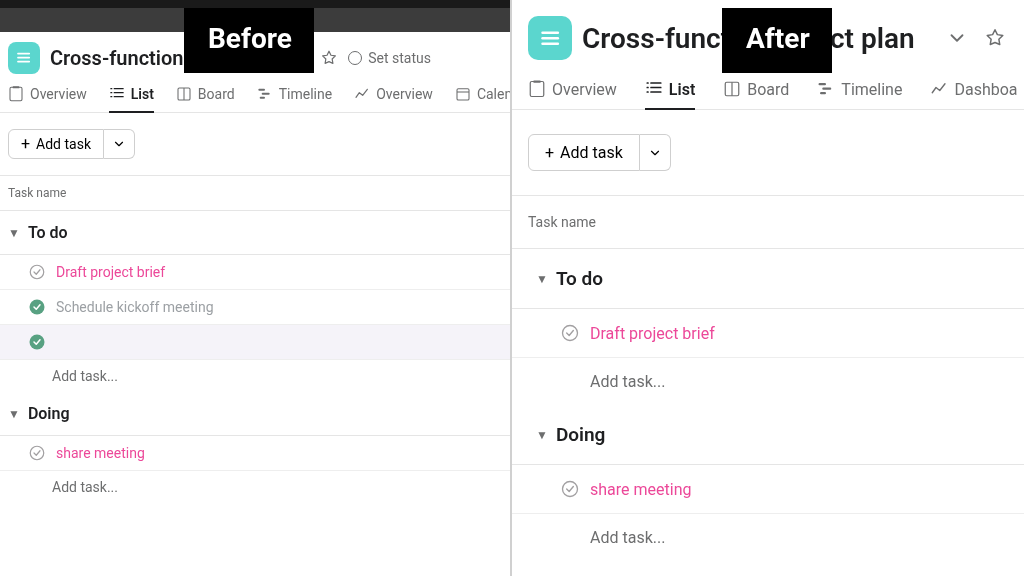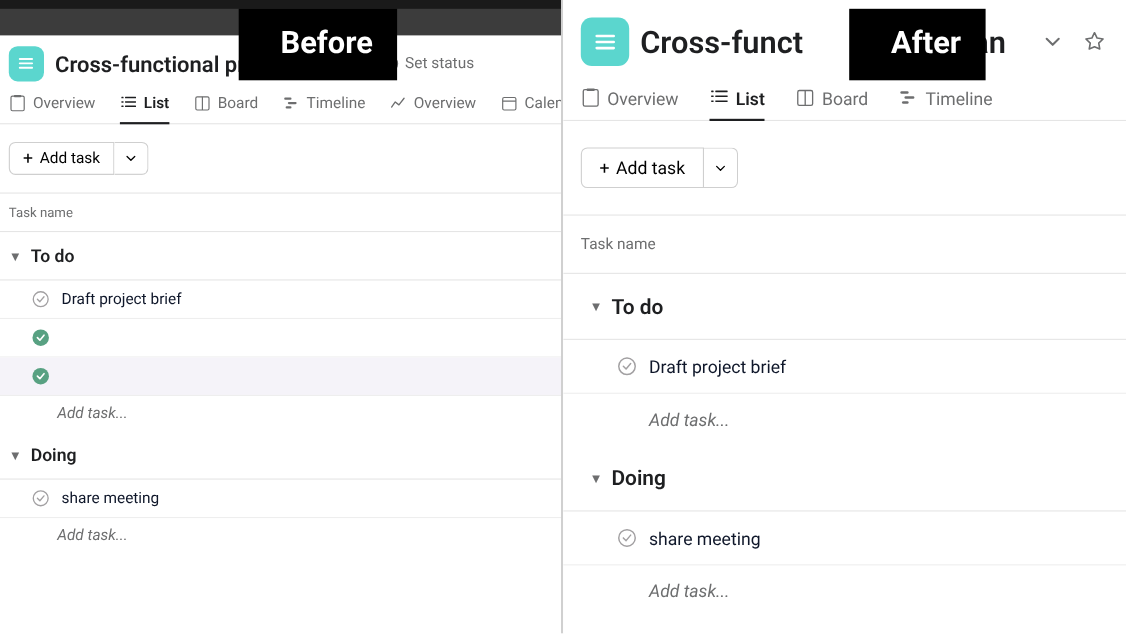--- a/index.html
+++ b/index.html
@@ -3,23 +3,23 @@
 <meta charset="utf-8">
 <style>
   * { box-sizing: border-box; margin: 0; padding: 0; font-family: -apple-system, BlinkMacSystemFont, "Segoe UI", Roboto, Helvetica, Arial, sans-serif; }
   html, body { width: 1024px; height: 576px; overflow: hidden; background: #fff; }
   .page { display: flex; width: 1024px; height: 576px; }
   .panel { position: relative; height: 100%; overflow: hidden; background: #fff; }
   .panel-left { width: 512px; border-right: 2px solid #d0d0d0; }
   .panel-right { width: 512px; }
   .topbar { width: 100%; height: 32px; background: #1a1a1a; }
   .topbar2 { position:absolute; top:8px; left:0; right:0; height:24px; background:#3c3c3c; }
-  .badge { position: absolute; top: 8px; background: #000; color: #fff; font-size: 28px; font-weight: 700; padding: 14px 22px 18px 38px; z-index: 10; margin-left: 33px; }
+  .badge { position: absolute; top: 8px; background: #000; color: #fff; font-size: 28px; font-weight: 700; padding: 14px 22px 18px 24px; z-index: 10; }
   .badge-left { left: 184px; }
-  .badge-right { left: 739px; }
+  .badge-right { left: 722px; }
 
   .header-row { display: flex; align-items: center; padding: 10px 0 6px 8px; gap: 10px; }
   .right .header-row { padding-left: 16px; padding-top: 16px; }
   .proj-icon { width: 32px; height: 32px; border-radius: 8px; background: #5bd6ce; display:flex; align-items:center; justify-content:center; flex-shrink:0; }
   .proj-icon-lg { width: 44px; height: 44px; border-radius: 10px; }
   .proj-icon svg { width: 60%; height: 60%; }
   .proj-title { font-size: 20px; font-weight: 600; color: #1e1f21; white-space: nowrap; }
   .proj-title-lg { font-size: 28px; font-weight: 600; }
   .star { color:#6d6e6f; }
   .set-status { display:flex; align-items:center; gap:6px; color:#6d6e6f; font-size:14px; }
@@ -47,23 +47,23 @@
   .section { }
   .section-header { display:flex; align-items:center; gap:8px; padding:12px 0 12px 8px; font-size:16px; font-weight:600; color:#1e1f21; border-bottom:1px solid #e5e5e5; cursor:pointer; }
   .right .section-header { padding-left:24px; font-size:19px; padding-top:18px; padding-bottom:18px; }
   .section-caret { color:#6d6e6f; font-size:12px; }
 
   .task-row { display:flex; align-items:center; gap:10px; padding:8px 0 8px 28px; font-size:14px; border-bottom:1px solid #eeeeee; cursor:pointer; }
   .right .task-row { padding-left:48px; font-size:16px; padding-top:14px; padding-bottom:14px; }
   .task-row.hover { background:#f5f3f9; }
   .task-check { width:18px; height:18px; flex-shrink:0; }
   .right .task-check { width:20px; height:20px; }
-  .task-name { color:#0f172a; }
+  .task-name { color:#ec4899; }
   .task-name.done { color:#9ca0a4; }
-  .add-task-inline { color:#6d6e6f; padding:8px 0 8px 52px; font-size:14px; cursor:text;font-style:italic; }
+  .add-task-inline { color:#6d6e6f; padding:8px 0 8px 52px; font-size:14px; cursor:text; }
   .right .add-task-inline { padding-left:78px; font-size:16px; padding-top:14px; padding-bottom:14px; }
 
   .hdr-right-icons { display:flex; align-items:center; gap:16px; margin-left:auto; padding-right:18px; color:#6d6e6f; }
   .hdr-right-icons svg { width:22px; height:22px; }
 </style>
 </head>
 <body>
 
 <svg width="0" height="0" style="position:absolute">
   <defs>
@@ -203,20 +203,21 @@
       <div class="task-row">
         <svg class="task-check" viewBox="0 0 24 24">
             <use href="#ic-check-open"></use>
           </svg>
         <span class="task-name">Draft project brief</span>
       </div>
       <div class="task-row">
         <svg class="task-check" viewBox="0 0 24 24">
             <use href="#ic-check-done"></use>
           </svg>
+        <span class="task-name done">Schedule kickoff meeting</span>
       </div>
       <div class="task-row hover">
         <svg class="task-check" viewBox="0 0 24 24">
             <use href="#ic-check-done"></use>
           </svg>
       </div>
       <div class="add-task-inline">Add task...</div>
     </div>
 
     <div class="section">
@@ -272,20 +273,26 @@
           <svg viewBox="0 0 24 24">
             <use href="#ic-board"></use>
           </svg>
           <span>Board</span>
         </div>
       <div class="tab">
           <svg viewBox="0 0 24 24">
             <use href="#ic-timeline"></use>
           </svg>
           <span>Timeline</span>
+        </div>
+      <div class="tab">
+          <svg viewBox="0 0 24 24">
+            <use href="#ic-dashboard"></use>
+          </svg>
+          <span>Dashboa</span>
         </div>
     </div>
 
     <div class="toolbar-row">
       <div class="add-task-grp">
         <button class="add-task-btn">
             <span class="plus">+</span>
             <span>Add task</span>
           </button>
         <button class="add-task-chev">

